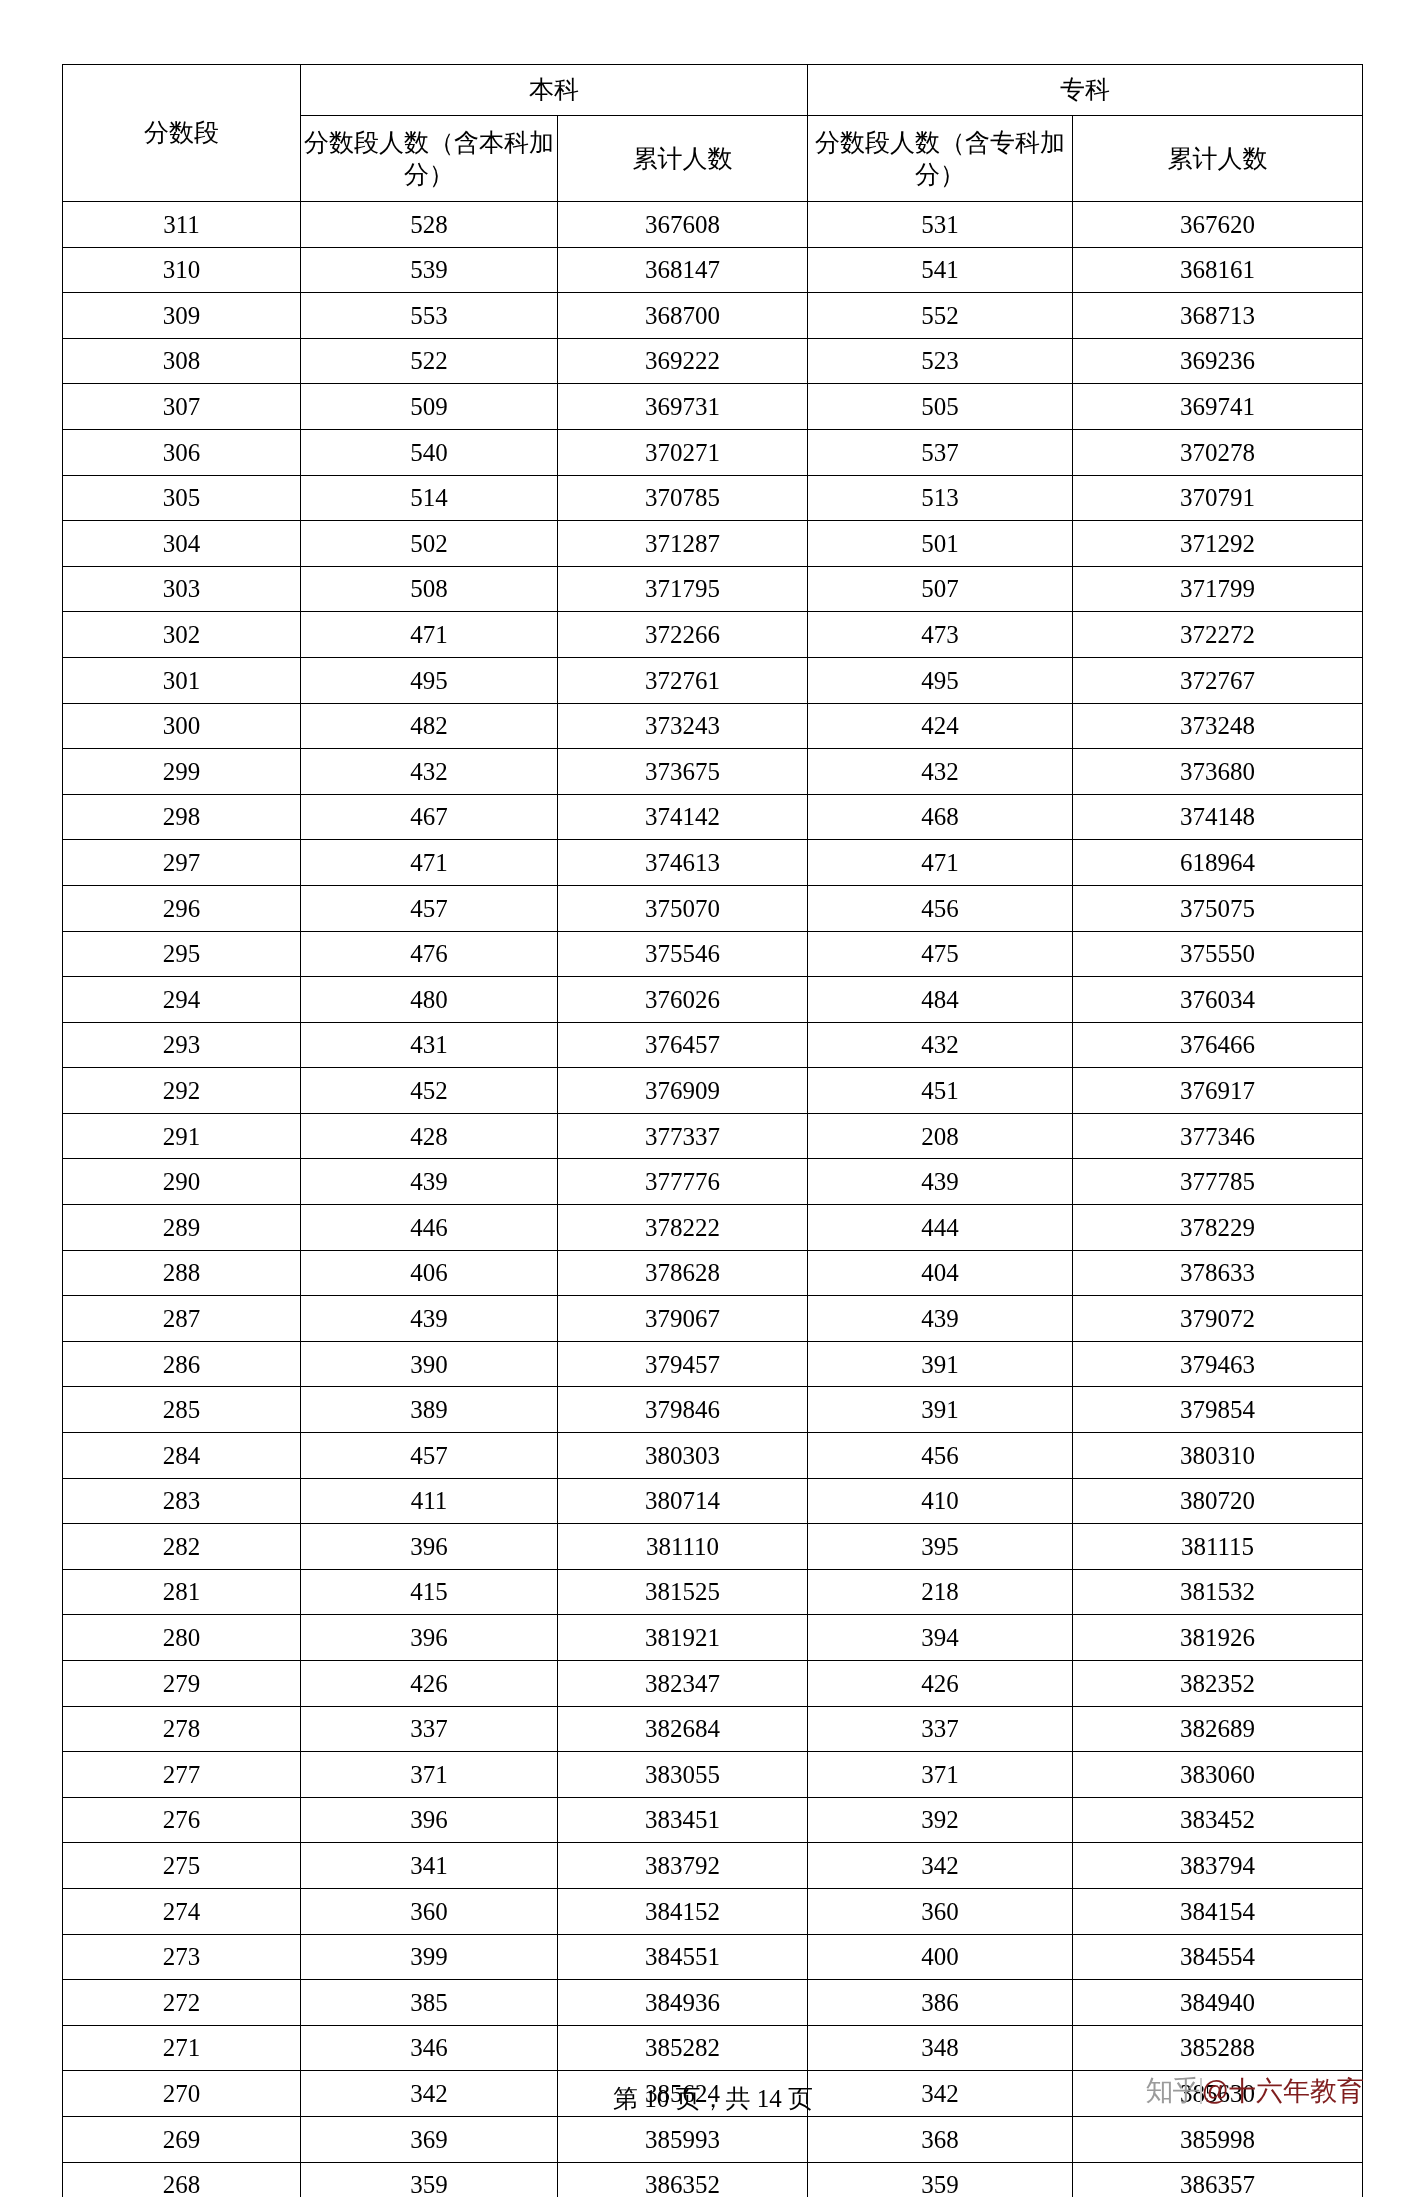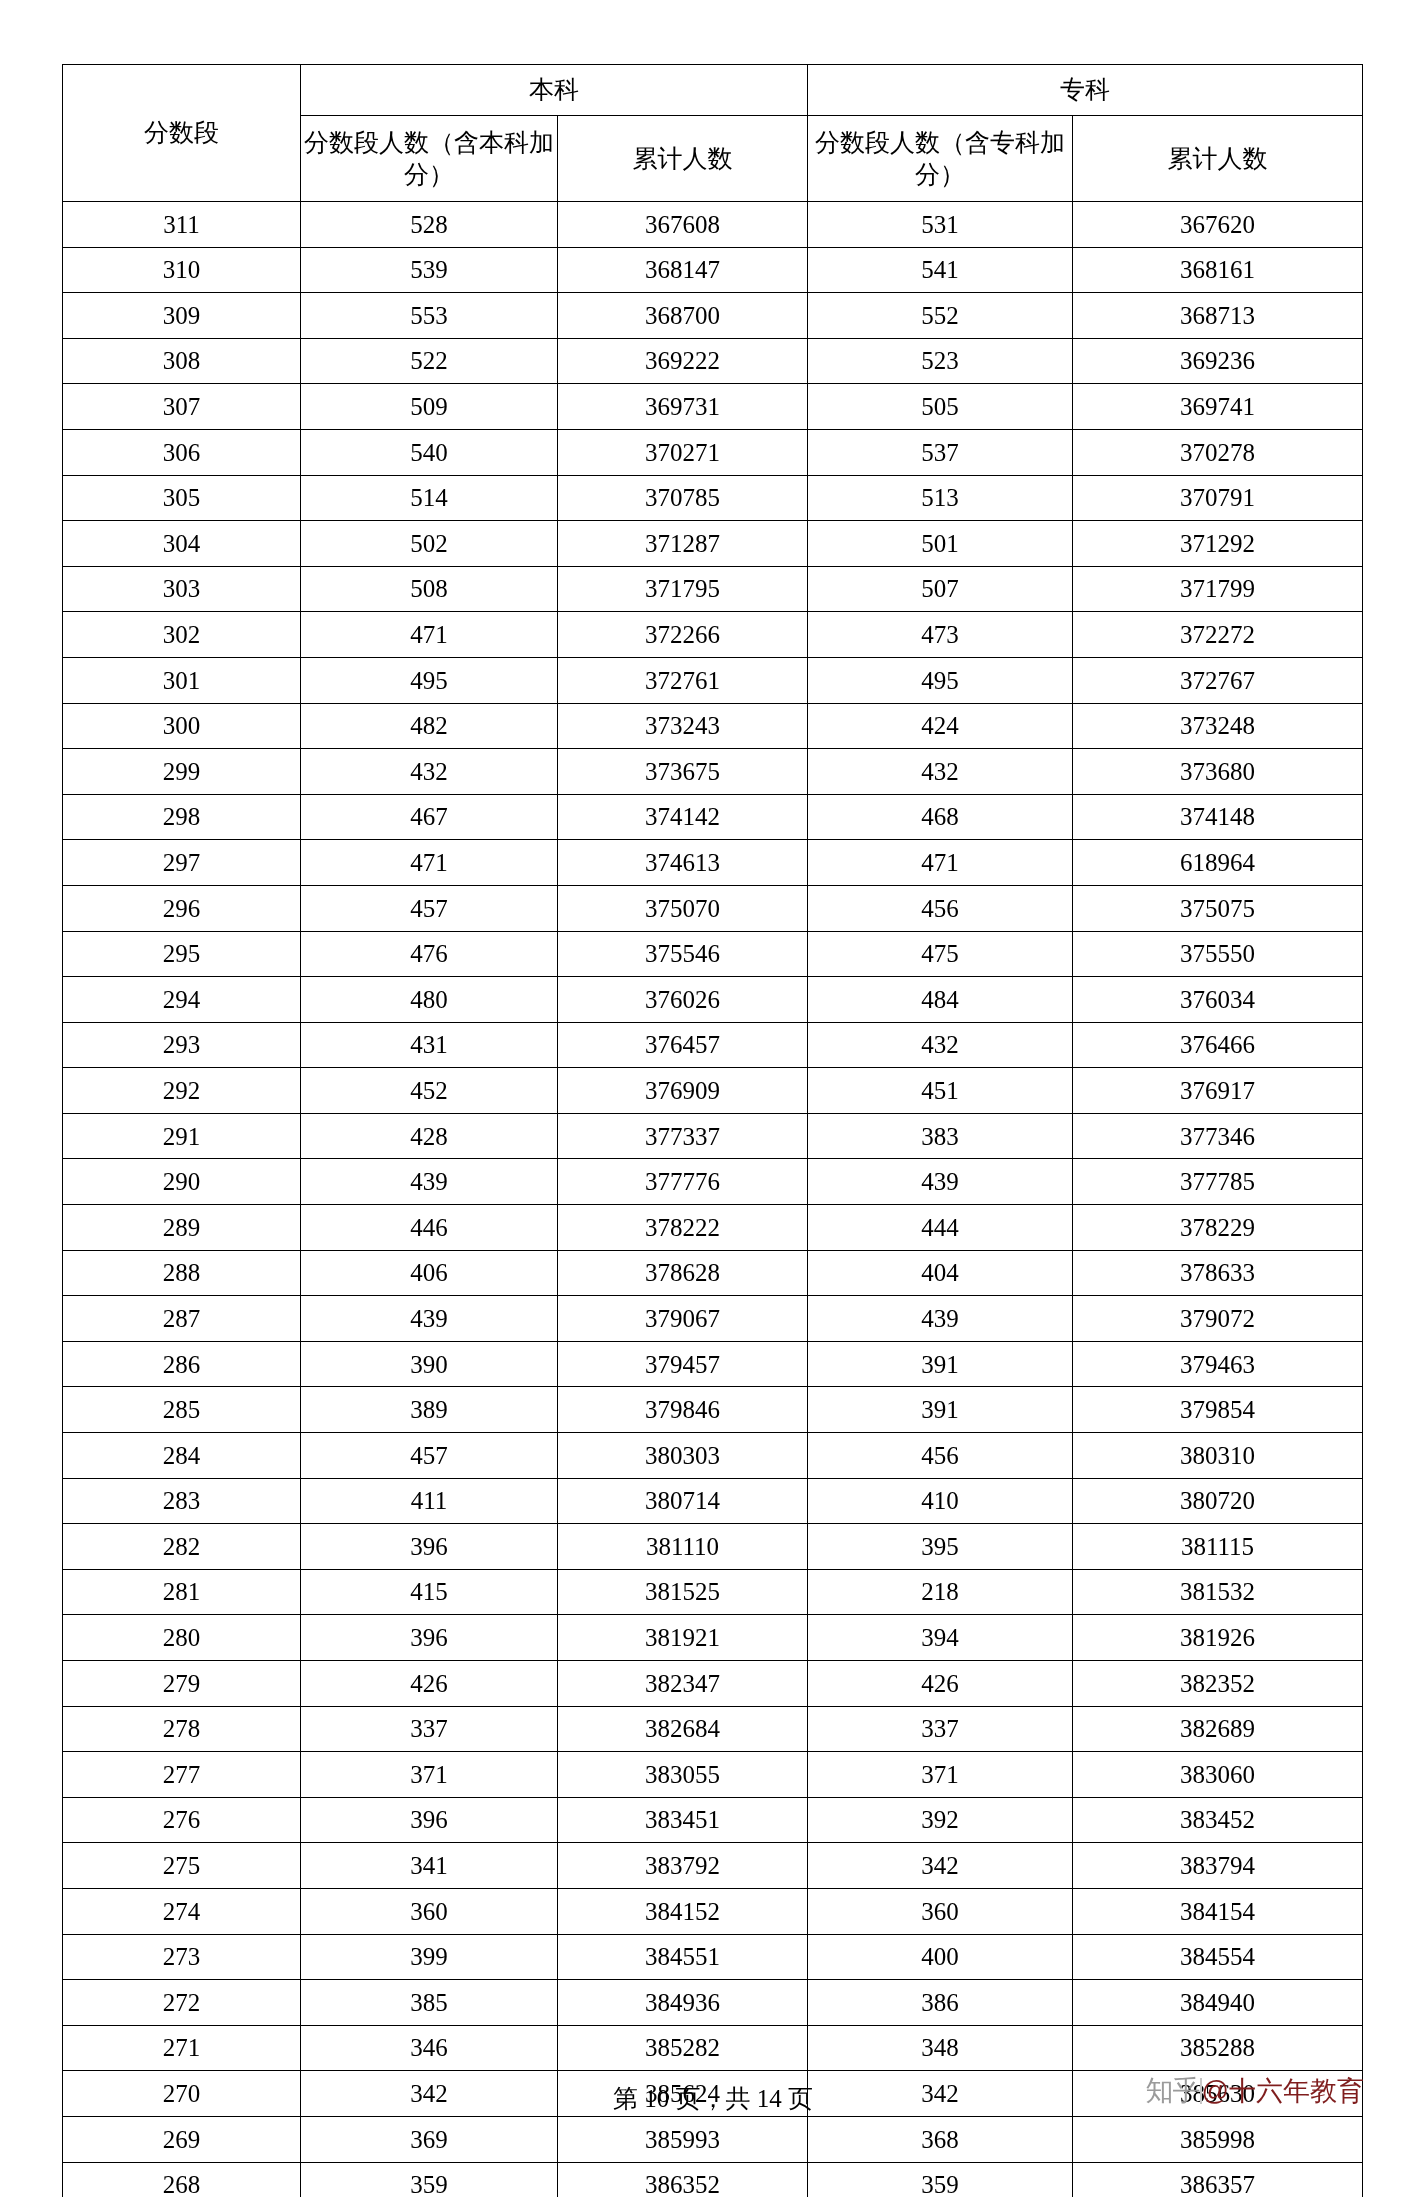--- a/index.html
+++ b/index.html
@@ -266,21 +266,21 @@
             <td class="data-cell">292</td>
             <td class="data-cell">452</td>
             <td class="data-cell">376909</td>
             <td class="data-cell">451</td>
             <td class="data-cell">376917</td>
           </tr>
           <tr>
             <td class="data-cell">291</td>
             <td class="data-cell">428</td>
             <td class="data-cell">377337</td>
-            <td class="data-cell">383</td>
+            <td class="data-cell">208</td>
             <td class="data-cell">377346</td>
           </tr>
           <tr>
             <td class="data-cell">290</td>
             <td class="data-cell">439</td>
             <td class="data-cell">377776</td>
             <td class="data-cell">439</td>
             <td class="data-cell">377785</td>
           </tr>
           <tr>

